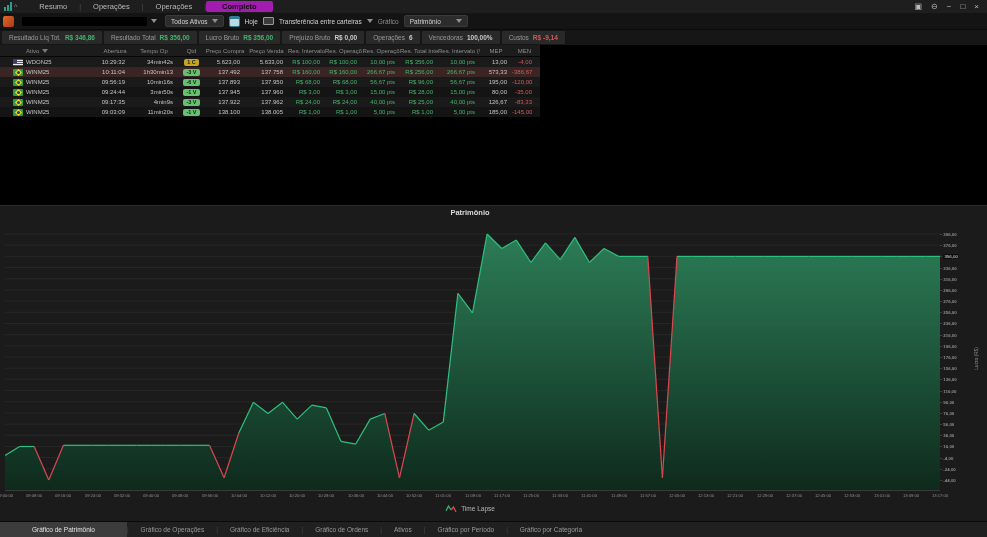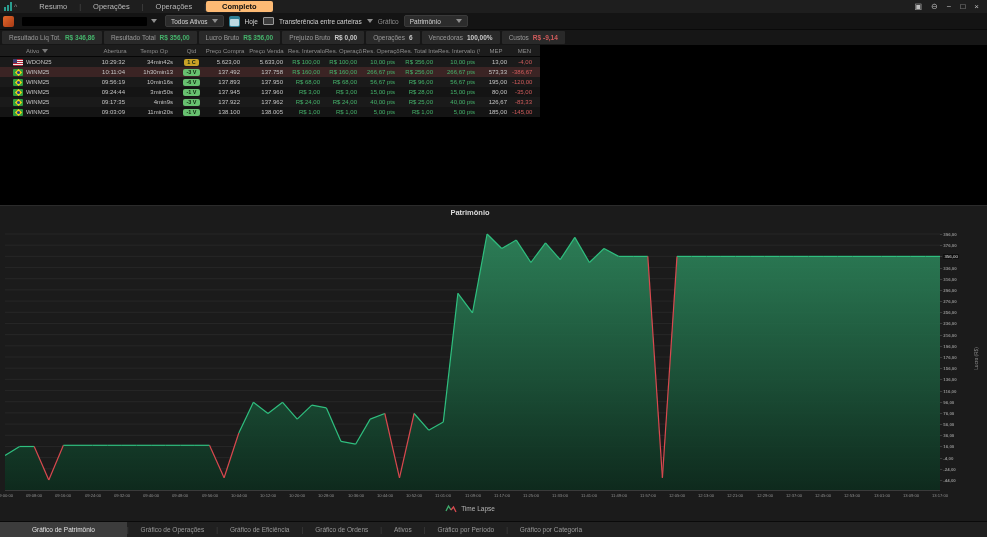--- a/index.html
+++ b/index.html
@@ -12,21 +12,21 @@
   .app { width:987px; height:537px; display:flex; flex-direction:column; }
 
   
   .titlebar { height:13px; background:#1e1e1e; display:flex; align-items:center; padding:0 4px; flex:0 0 auto; }
   .logo { display:flex; align-items:flex-end; gap:1px; height:9px; margin-right:2px; }
   .logo i { display:block; width:2px; background:#2a9d8f; }
   .logo i.b1{height:4px} .logo i.b2{height:6px} .logo i.b3{height:9px}
   .logo-caret { color:#8a8a8a; font-size:7px; margin-right:10px; }
   .ttabs { display:flex; align-items:center; height:100%; }
   .ttab { font-size:7.5px; color:#b9b9b9; padding:1px 12px; cursor:default; }
-  .ttab.active { background:#fdba74; color:#0d0d0d; font-weight:bold; border-radius:2px; padding:1px 16px; }
+  .ttab.active { background:#a21caf; color:#0d0d0d; font-weight:bold; border-radius:2px; padding:1px 16px; }
   .tsep { color:#4f4f4f; font-size:7px; }
   .win-controls { margin-left:auto; display:flex; align-items:center; gap:9px; padding-right:4px; }
   .win-controls span { font-size:8px; color:#bdbdbd; line-height:1; }
 
   
   .toolbar { height:17px; background:#141414; display:flex; align-items:center; gap:5px; padding:0 3px; flex:0 0 auto; border-bottom:1px solid #0a0a0a; }
   .broker { width:11px; height:11px; border-radius:2px; background:linear-gradient(135deg,#e2672a,#a93b16); flex:0 0 auto; }
   .account { display:flex; align-items:center; gap:4px; padding:1px 3px; }
   .redacted { width:125px; height:9px; background:#000; border-radius:1px; }
   .caret { width:0; height:0; border-left:3px solid transparent; border-right:3px solid transparent; border-top:4px solid #8f8f8f; display:inline-block; }

